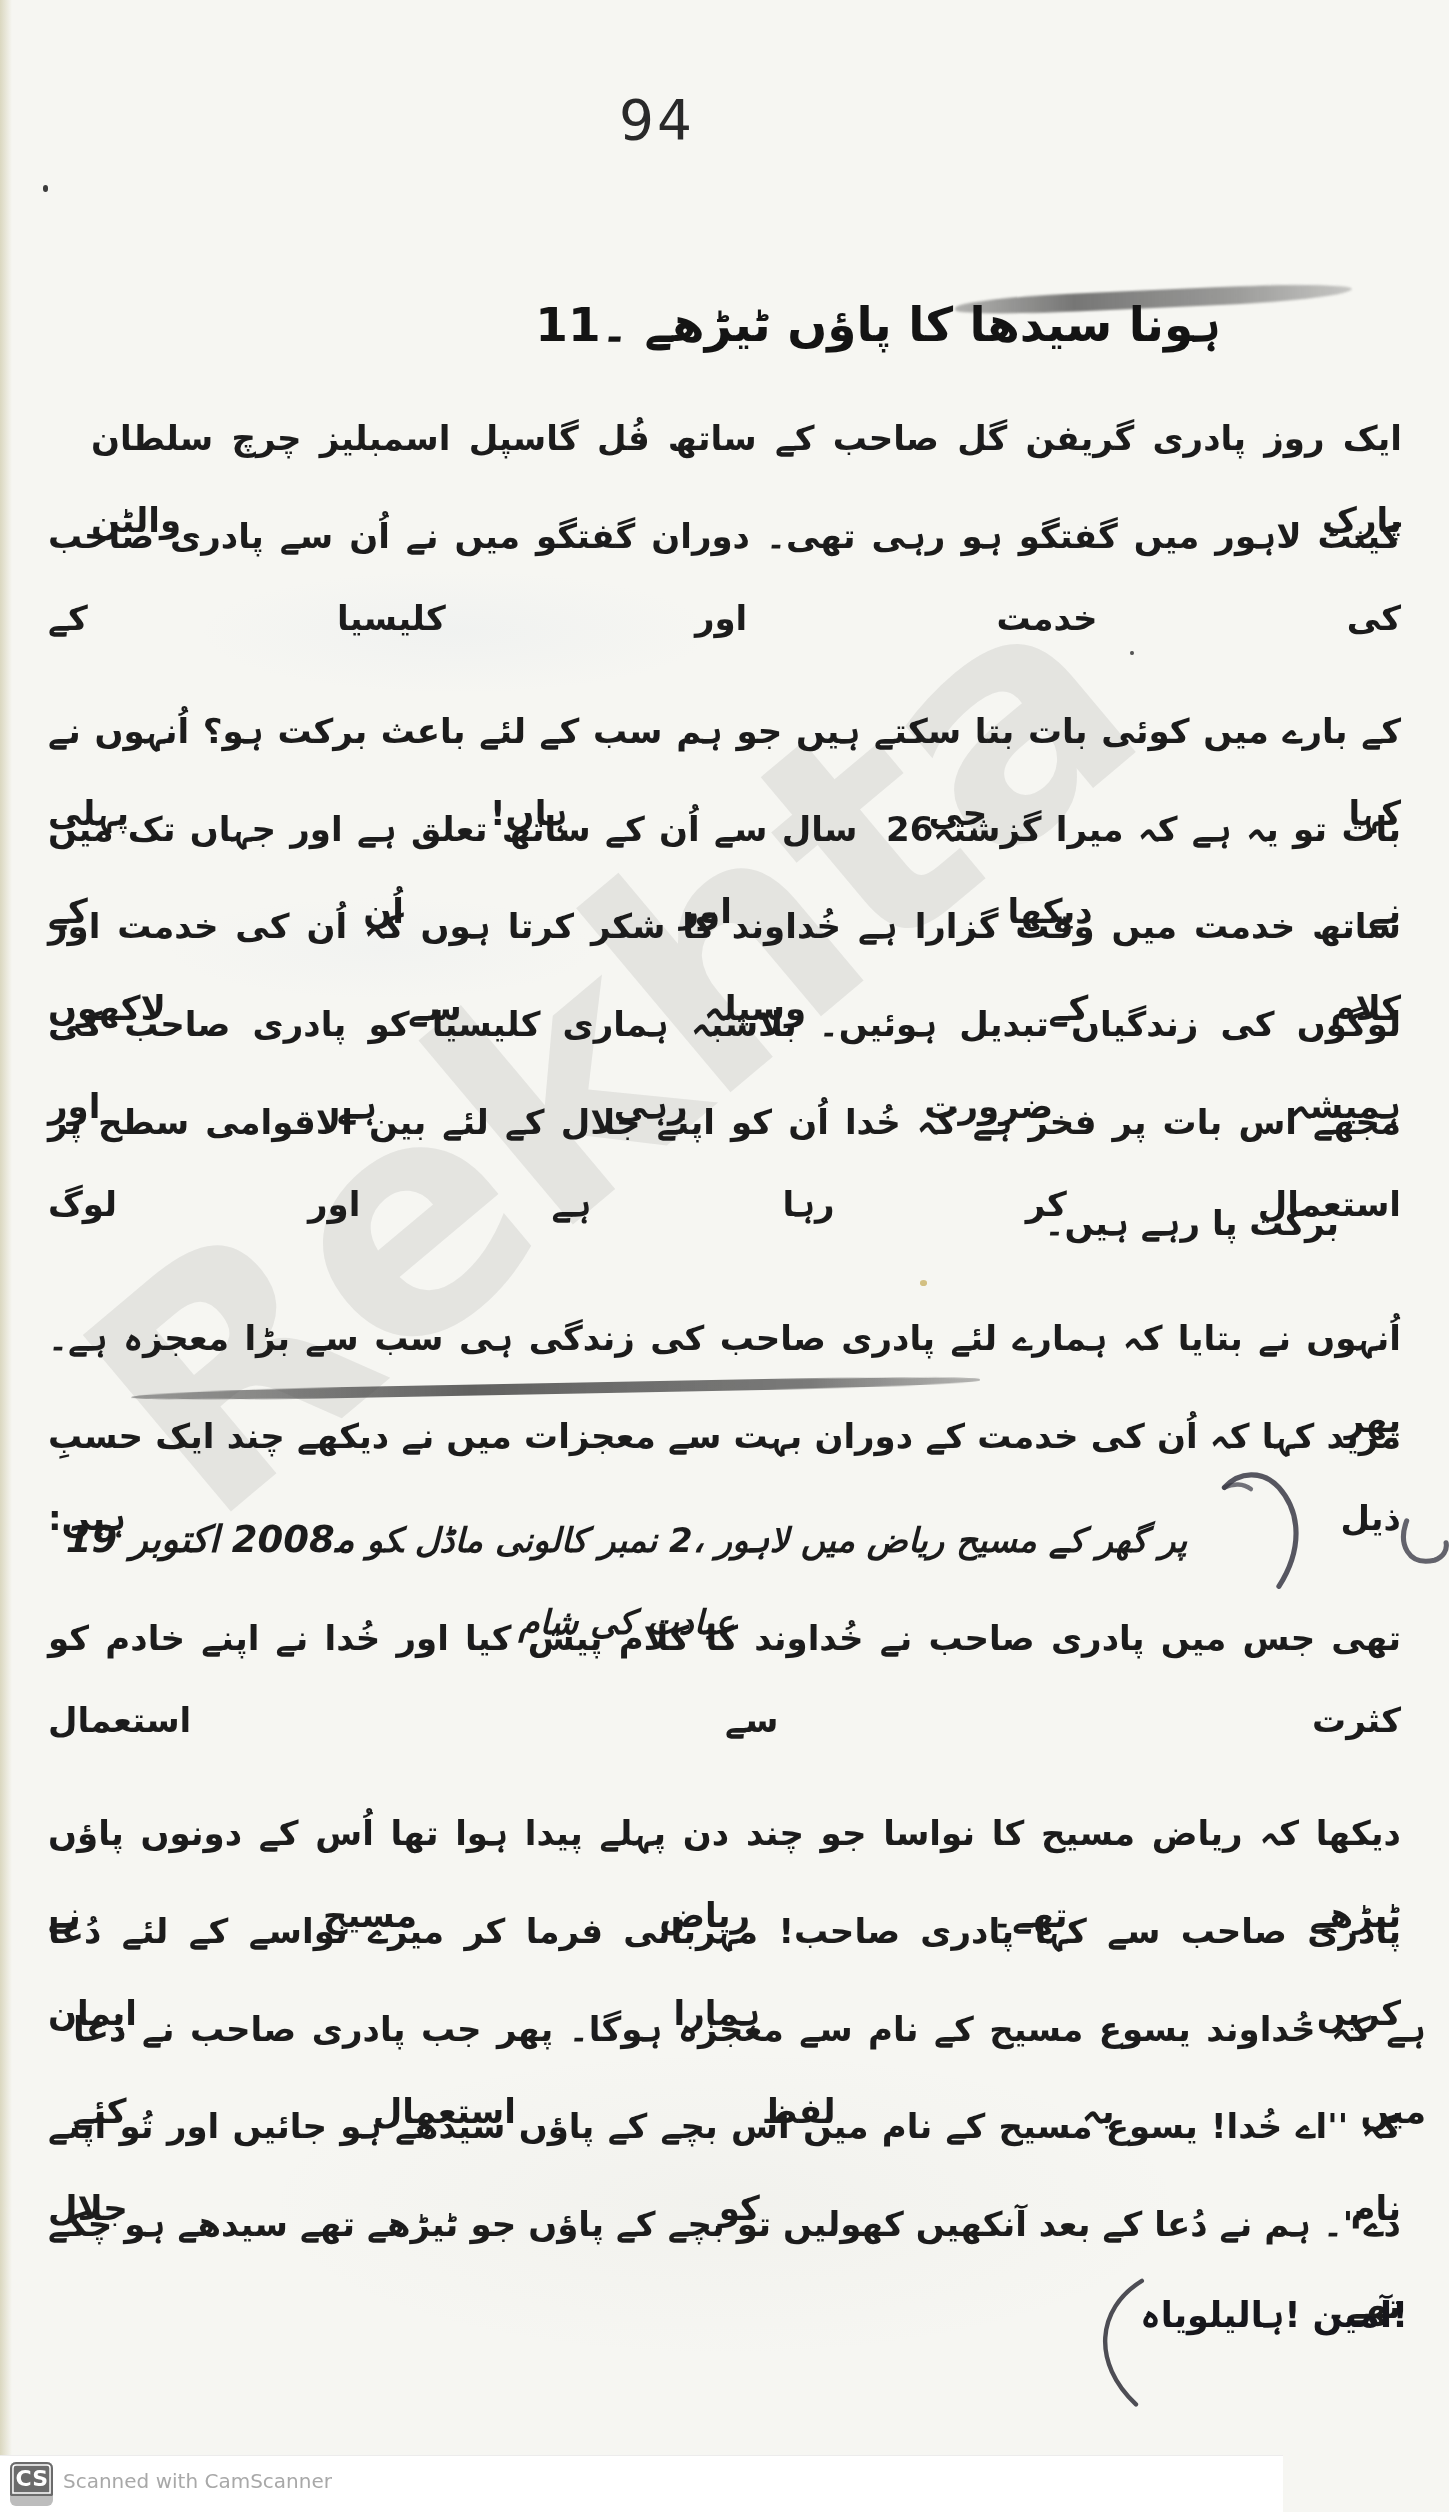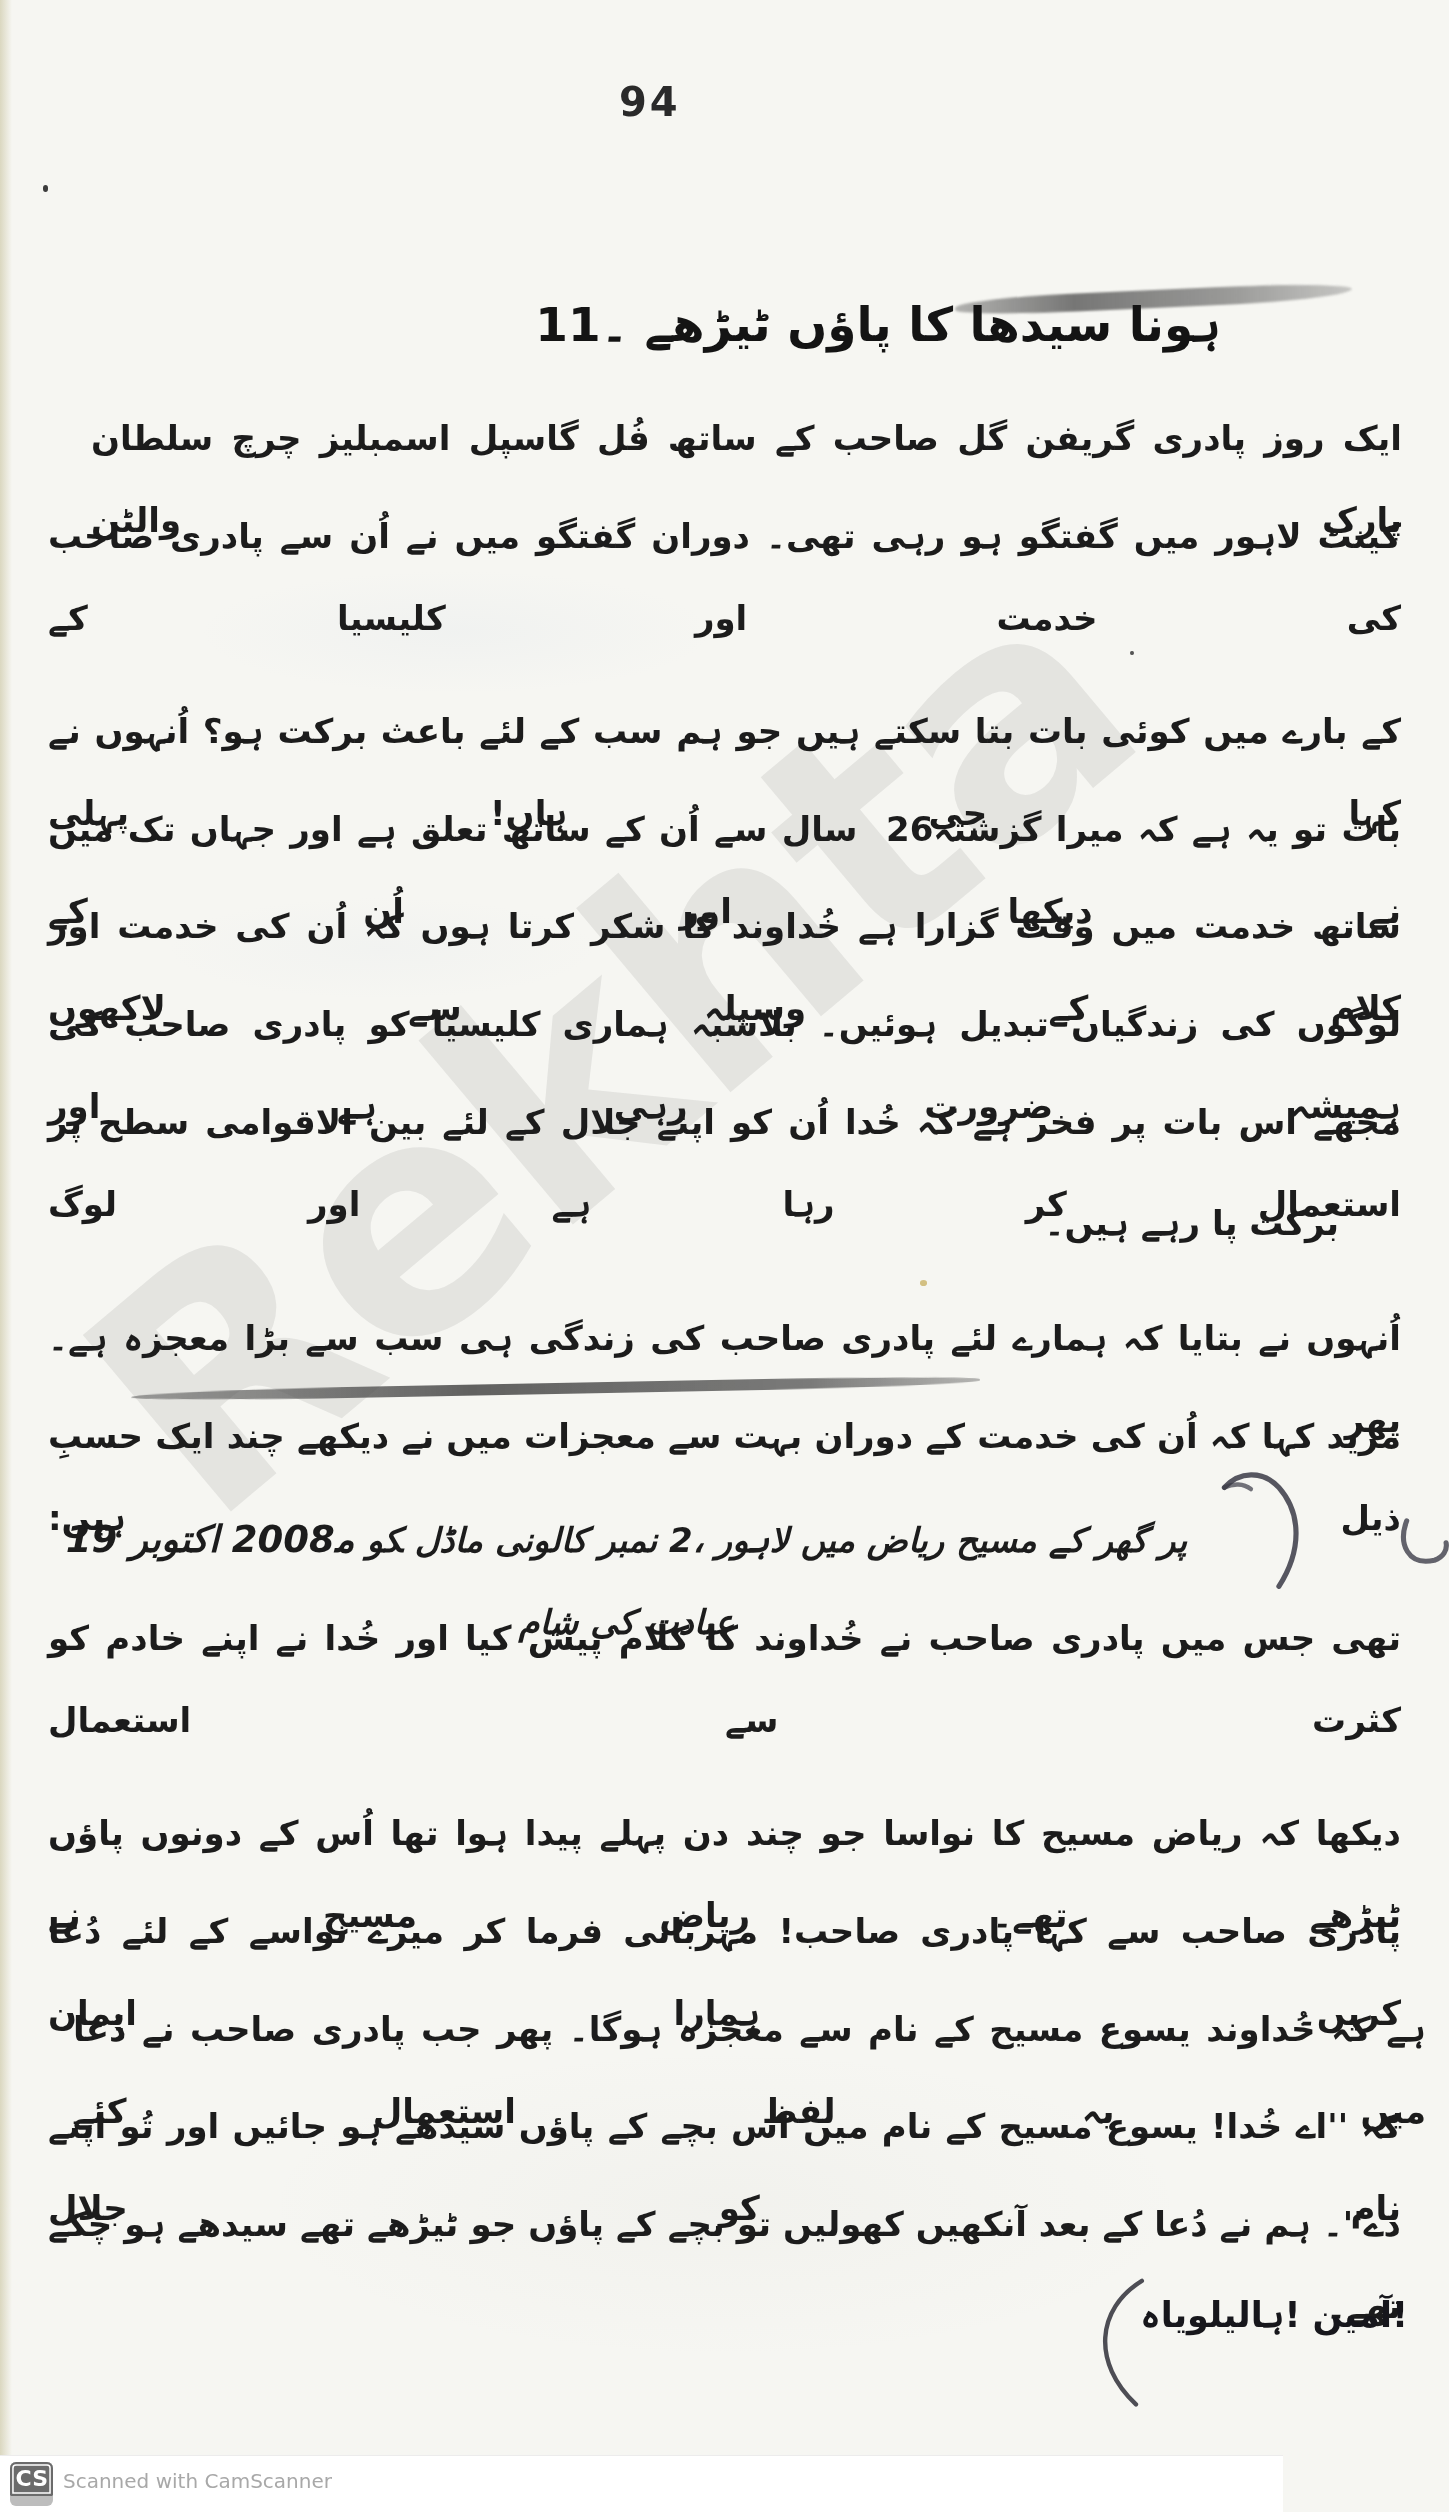--- a/index.html
+++ b/index.html
@@ -25,22 +25,22 @@
     left:-88px;top:867px;width:1396px;
     transform:rotate(-40deg);
     transform-origin:center;
     font-size:316px;font-weight:700;letter-spacing:-4.4px;
     color:rgba(105,105,112,.13);
     text-align:center;
     user-select:none;
     pointer-events:none;
   }
   .pgnum{
-    position:absolute;top:79px;left:619px;
-    font-size:40px;font-weight:700;color:#2a2a2a;letter-spacing:2.9px;
+    position:absolute;top:88px;left:619px;
+    font-size:55px;font-weight:400;color:#2a2a2a;letter-spacing:2.9px;
   }
   .line{
     position:absolute;left:48px;width:1353px;
     direction:ltr;unicode-bidi:plaintext;
     font-size:34px;line-height:82px;font-weight:600;
     text-align:justify;
     color:#1c1c1c;
   }
   .line.j{ text-align-last:justify; }
   .line.short{ text-align:right; width:auto; left:auto; }

